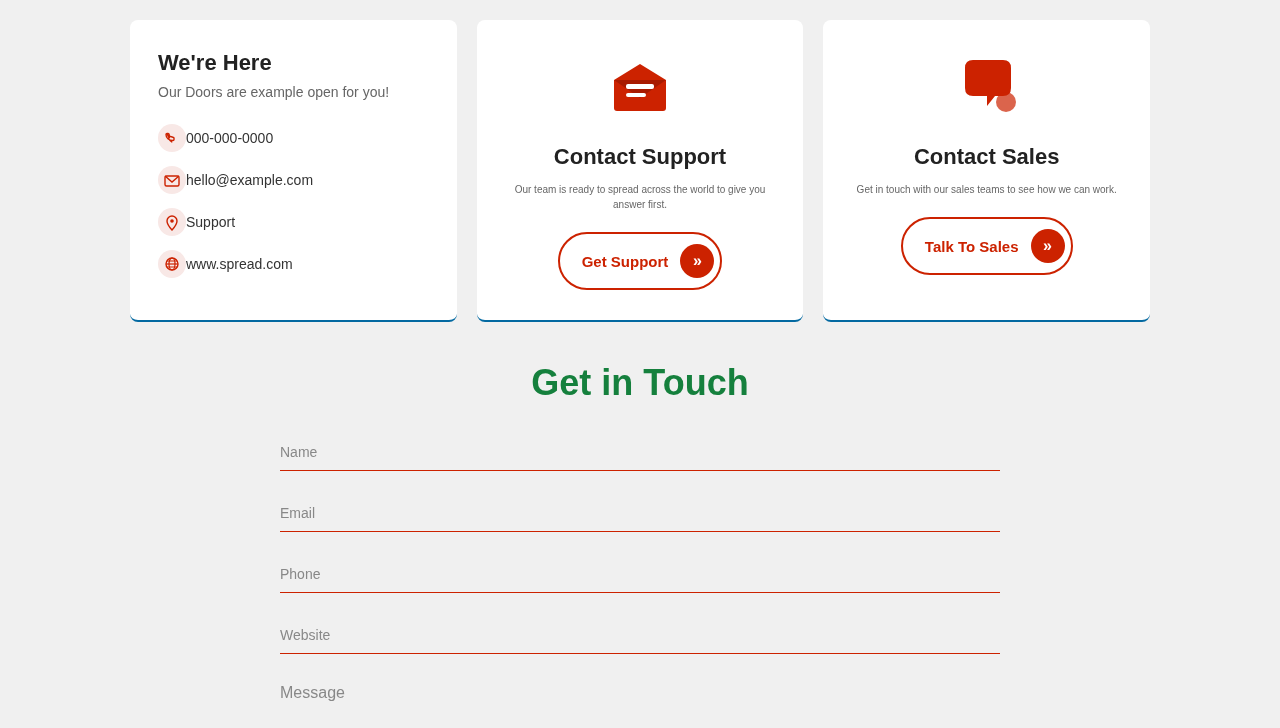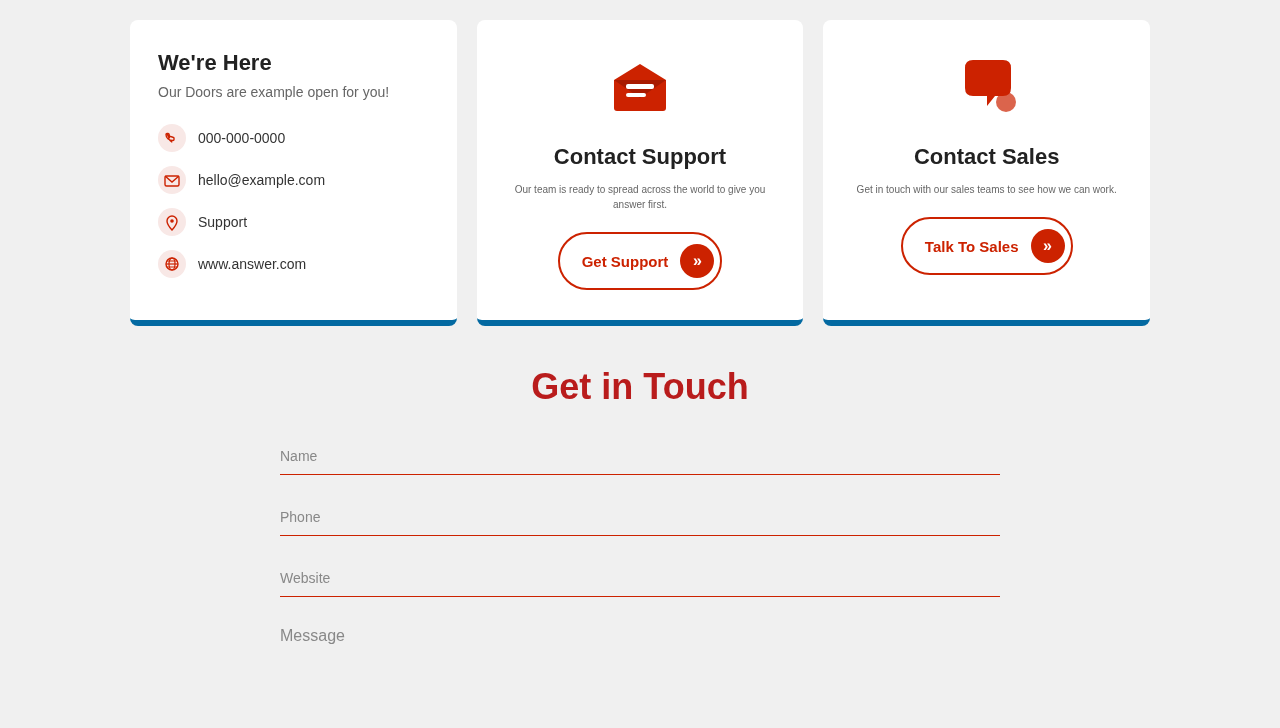--- a/index.html
+++ b/index.html
@@ -20,21 +20,21 @@
       gap: 20px;
       margin-bottom: 40px;
     }
 
     .card {
       background: #fff;
       border-radius: 8px;
       padding: 30px 28px 30px;
       flex: 1;
       position: relative;
-      border-bottom: 6px solid #0369a1;
+      border-bottom: 2px solid #0369a1;
     }
 
     .card-left {
       display: flex;
       flex-direction: column;
     }
 
     .card-center {
       display: flex;
       flex-direction: column;
@@ -81,21 +81,20 @@
     .contact-info-list {
       list-style: none;
       display: flex;
       flex-direction: column;
       gap: 14px;
     }
 
     .contact-info-item {
       display: flex;
       align-items: center;
-      gap: 12px;
       font-size: 14px;
       color: #333;
     }
 
     .contact-info-icon {
       width: 28px;
       height: 28px;
       flex-shrink: 0;
     }
 
@@ -132,21 +131,21 @@
     
     .form-section {
       background: transparent;
       padding: 0 0 40px;
     }
 
     .form-title {
       text-align: center;
       font-size: 36px;
       font-weight: 700;
-      color: #b91c1c;
+      color: #15803d;
       margin-bottom: 36px;
     }
 
     .form-grid {
       display: grid;
       grid-template-columns: 1fr;
       gap: 30px 40px;
       max-width: 720px;
       margin: 0 auto 30px;
     }
@@ -255,21 +254,21 @@
         </li>
         <li class="contact-info-item">
           <svg class="contact-info-icon" viewBox="0 0 28 28" xmlns="http://www.w3.org/2000/svg">
             <circle cx="14" cy="14" r="14" fill="#f8e8e6"></circle>
             <circle cx="14" cy="14" r="6" fill="none" stroke="#cc2200" stroke-width="1.4"></circle>
             <ellipse cx="14" cy="14" rx="3" ry="6" fill="none" stroke="#cc2200" stroke-width="1.2"></ellipse>
             <line x1="8" y1="14" x2="20" y2="14" stroke="#cc2200" stroke-width="1.2"></line>
             <line x1="9" y1="11" x2="19" y2="11" stroke="#cc2200" stroke-width="1"></line>
             <line x1="9" y1="17" x2="19" y2="17" stroke="#cc2200" stroke-width="1"></line>
           </svg>
-          <span>www.answer.com</span>
+          <span>www.spread.com</span>
         </li>
       </ul>
     </div>
 
     <div class="card card-center">
       <div class="card-icon">
         <svg width="72" height="72" viewBox="0 0 72 72" xmlns="http://www.w3.org/2000/svg">
           <path d="M10 30L36 14L62 30V58a3 3 0 0 1-3 3H13a3 3 0 0 1-3-3V30z" fill="#cc2200"></path>
           <path d="M10 30L36 48L62 30" fill="#a81a00"></path>
           <rect x="22" y="34" width="28" height="5" rx="2" fill="white"></rect>
@@ -302,20 +301,23 @@
     </div>
   </div>
 
   <div class="form-section">
     <h2 class="form-title">Get in Touch</h2>
     <div class="form-grid">
       <div class="form-field">
         <input type="text" placeholder="Name" style="">
       </div>
       <div class="form-field">
+        <input type="email" placeholder="Email" style="">
+      </div>
+      <div class="form-field">
         <input type="text" placeholder="Phone" style="">
       </div>
       <div class="form-field">
         <input type="text" placeholder="Website" style="">
       </div>
     </div>
     <div class="form-message-area">
       <span class="form-message-label">Message</span>
       <textarea class="form-message-textarea" rows="4" style=""></textarea>
     </div>

